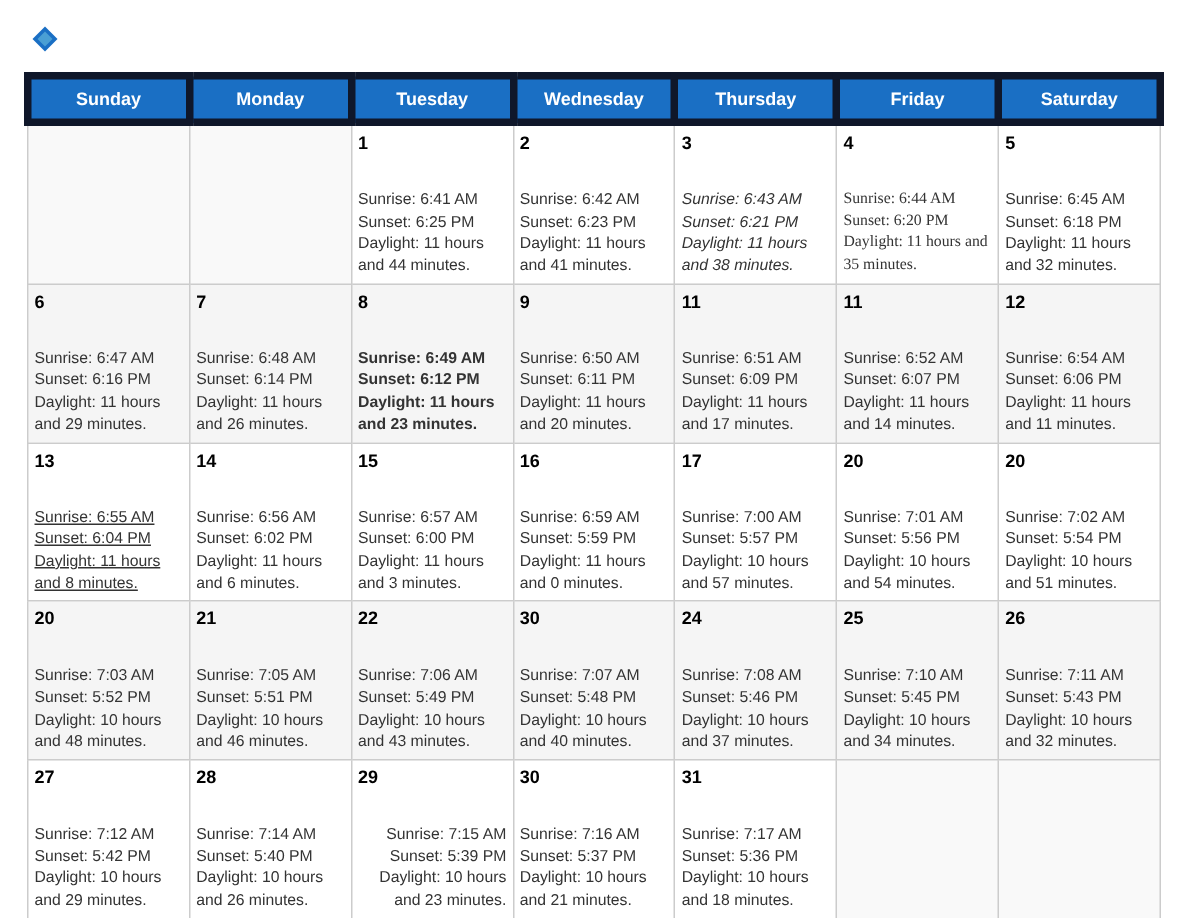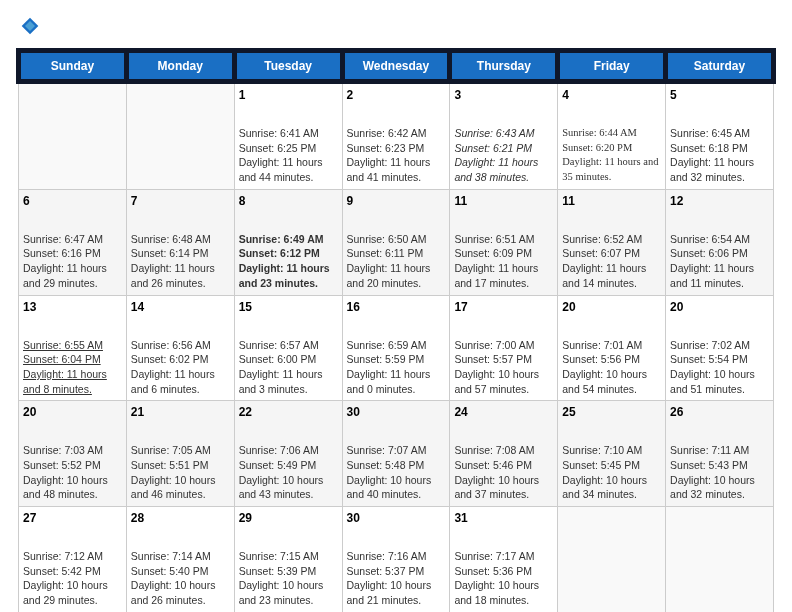--- a/index.html
+++ b/index.html
@@ -306,21 +306,21 @@
 Daylight: 10 hours and 29 minutes.</div>
         </td>
         <td>
           <span class="day-number">28</span>
           <div class="day-info" style="white-space: pre-line;">Sunrise: 7:14 AM
 Sunset: 5:40 PM
 Daylight: 10 hours and 26 minutes.</div>
         </td>
         <td>
           <span class="day-number">29</span>
-          <div class="day-info" style="white-space: pre-line;">Sunrise: 7:15 AM
+          <div class="day-info" style="white-space: pre-line; text-align: right;">Sunrise: 7:15 AM
 Sunset: 5:39 PM
 Daylight: 10 hours and 23 minutes.</div>
         </td>
         <td>
           <span class="day-number">30</span>
           <div class="day-info" style="white-space: pre-line;">Sunrise: 7:16 AM
 Sunset: 5:37 PM
 Daylight: 10 hours and 21 minutes.</div>
         </td>
         <td>

